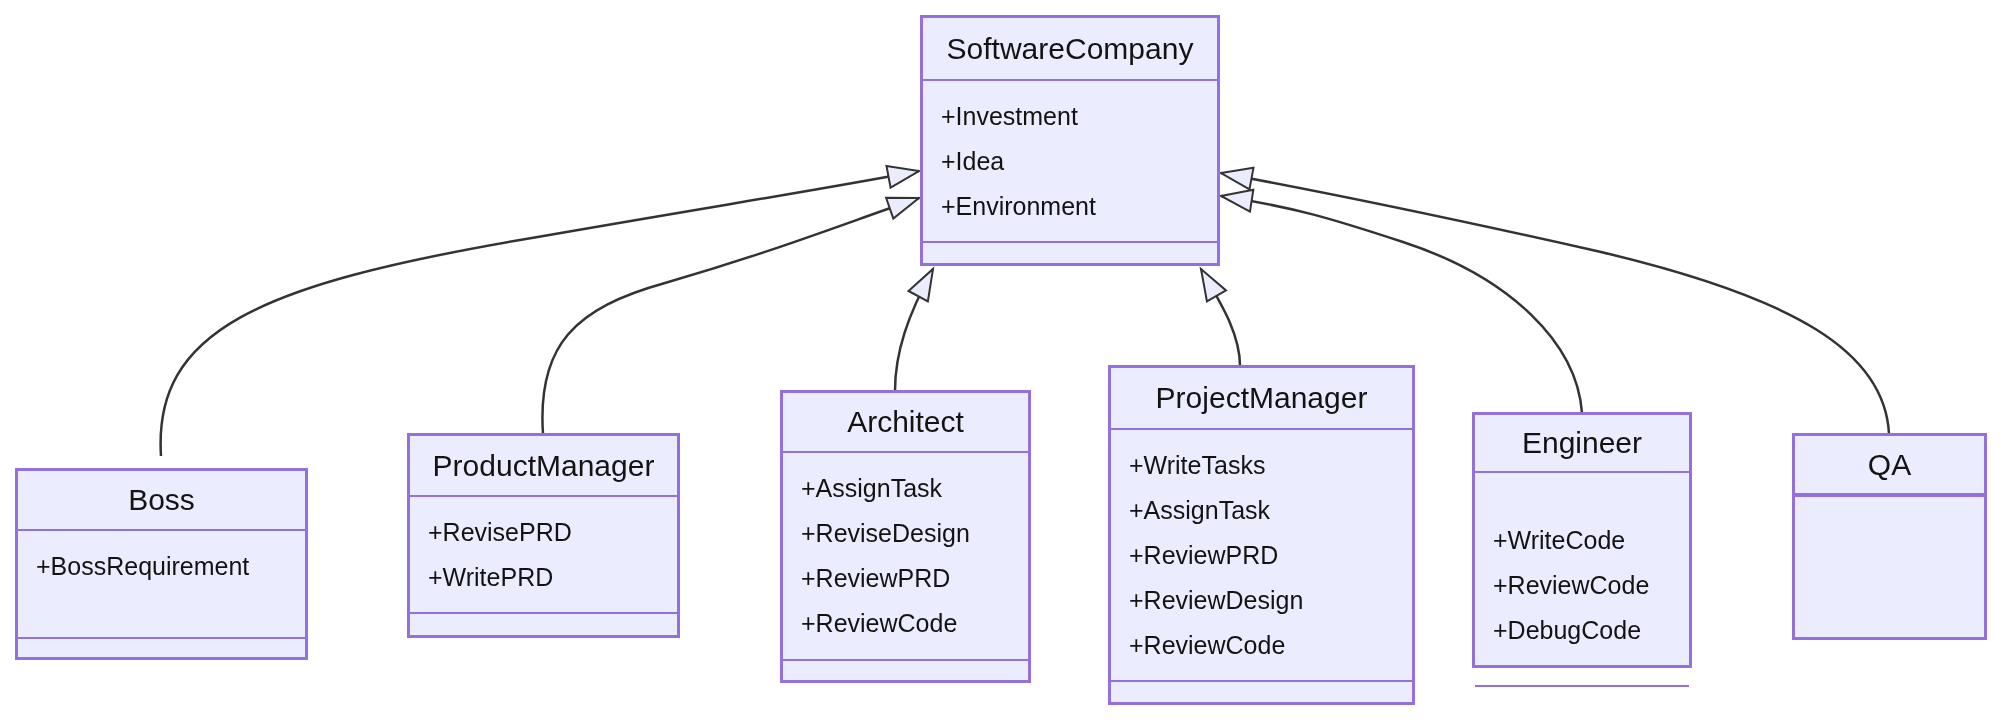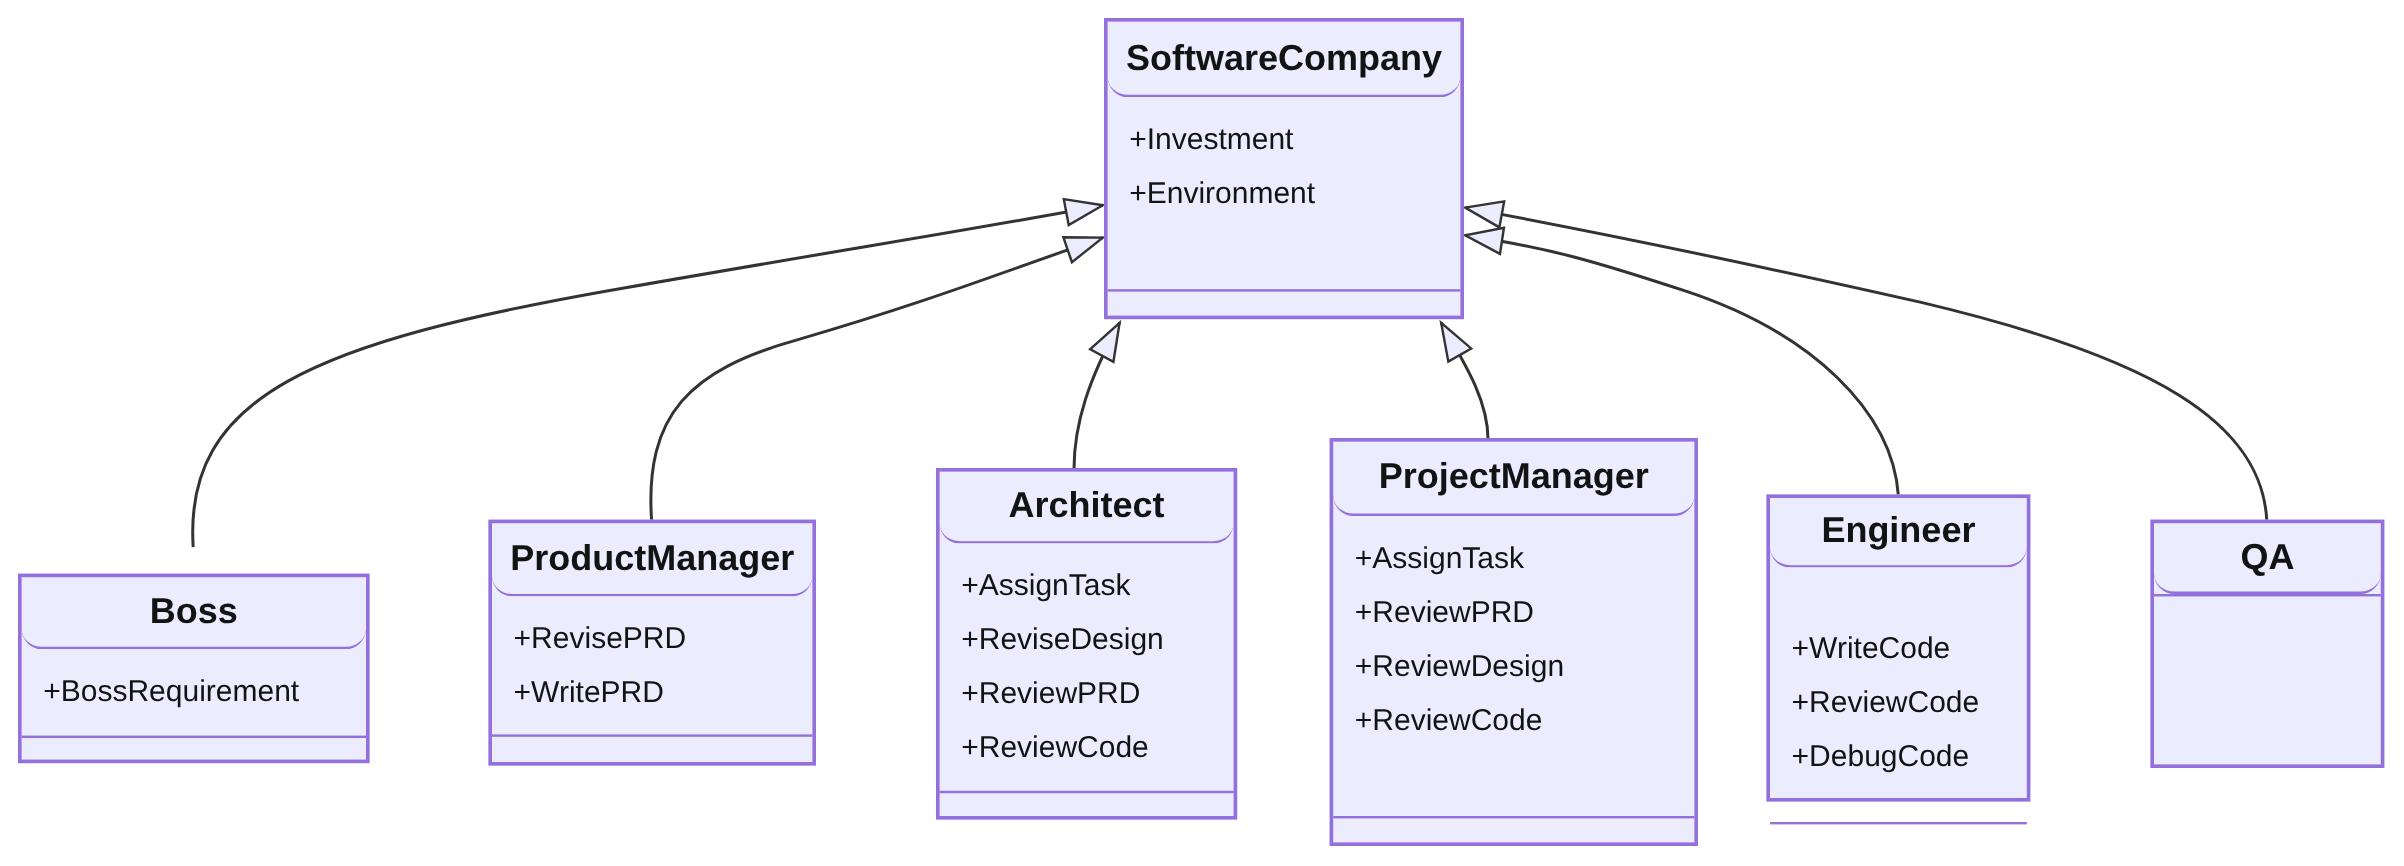--- a/index.html
+++ b/index.html
@@ -26,25 +26,24 @@
     border: 3px solid var(--node-border, #9370DB);
     display: flex;
     flex-direction: column;
     color: var(--text, #111);
   }
   .class-title {
     box-sizing: border-box;
     display: flex;
     align-items: center;
     justify-content: center;
-    font-weight: bold;
+    font-weight: normal;
     font-size: 30px;
     border-bottom: 2px solid var(--node-border, #9370DB);
     flex: 0 0 auto;
-    border-radius: 17px;
   }
   .class-members {
     box-sizing: border-box;
     flex: 1 1 auto;
     padding: 13px 8px 0 18px;
     font-size: 25px;
     line-height: 45px;
     white-space: nowrap;
   }
   .class-member { display: block; }
@@ -71,25 +70,26 @@
       <path d="M 1582 413 C 1577 343 1510 277 1403 242 C 1330 218 1293 207 1221 196" class="edge" marker-end="url(#inherit-arrow)"></path>
       <path d="M 1889 434 C 1885 352 1795 298 1601 252 C 1455 219 1329 193 1221 173" class="edge" marker-end="url(#inherit-arrow)"></path>
     </g>
 </svg>
 
 <div id="node-layer">
     <div class="class-node" style="left: 920px; top: 15px; width: 300px; height: 251px;">
     <div class="class-title" style="height: 63px;">SoftwareCompany</div>
     <div class="class-members">
         <span class="class-member">+Investment</span>
+        <span class="class-member">+Idea</span>
         <span class="class-member">+Environment</span>
       </div>
     <div class="class-footer" style="height: 22px;"></div>
   </div>
-    <div class="class-node" style="left: 15px; top: 478px; width: 293px; height: 158px;">
+    <div class="class-node" style="left: 15px; top: 468px; width: 293px; height: 192px;">
     <div class="class-title" style="height: 60px;">Boss</div>
     <div class="class-members">
         <span class="class-member">+BossRequirement</span>
       </div>
     <div class="class-footer" style="height: 20px;"></div>
   </div>
     <div class="class-node" style="left: 407px; top: 433px; width: 273px; height: 205px;">
     <div class="class-title" style="height: 61px;">ProductManager</div>
     <div class="class-members">
         <span class="class-member">+RevisePRD</span>
@@ -103,20 +103,21 @@
         <span class="class-member">+AssignTask</span>
         <span class="class-member">+ReviseDesign</span>
         <span class="class-member">+ReviewPRD</span>
         <span class="class-member">+ReviewCode</span>
       </div>
     <div class="class-footer" style="height: 21px;"></div>
   </div>
     <div class="class-node" style="left: 1108px; top: 365px; width: 307px; height: 340px;">
     <div class="class-title" style="height: 62px;">ProjectManager</div>
     <div class="class-members">
+        <span class="class-member">+WriteTasks</span>
         <span class="class-member">+AssignTask</span>
         <span class="class-member">+ReviewPRD</span>
         <span class="class-member">+ReviewDesign</span>
         <span class="class-member">+ReviewCode</span>
       </div>
     <div class="class-footer" style="height: 22px;"></div>
   </div>
     <div class="class-node" style="left: 1472px; top: 412px; width: 220px; height: 256px; gap: 32px;">
     <div class="class-title" style="height: 58px;">Engineer</div>
     <div class="class-members">

